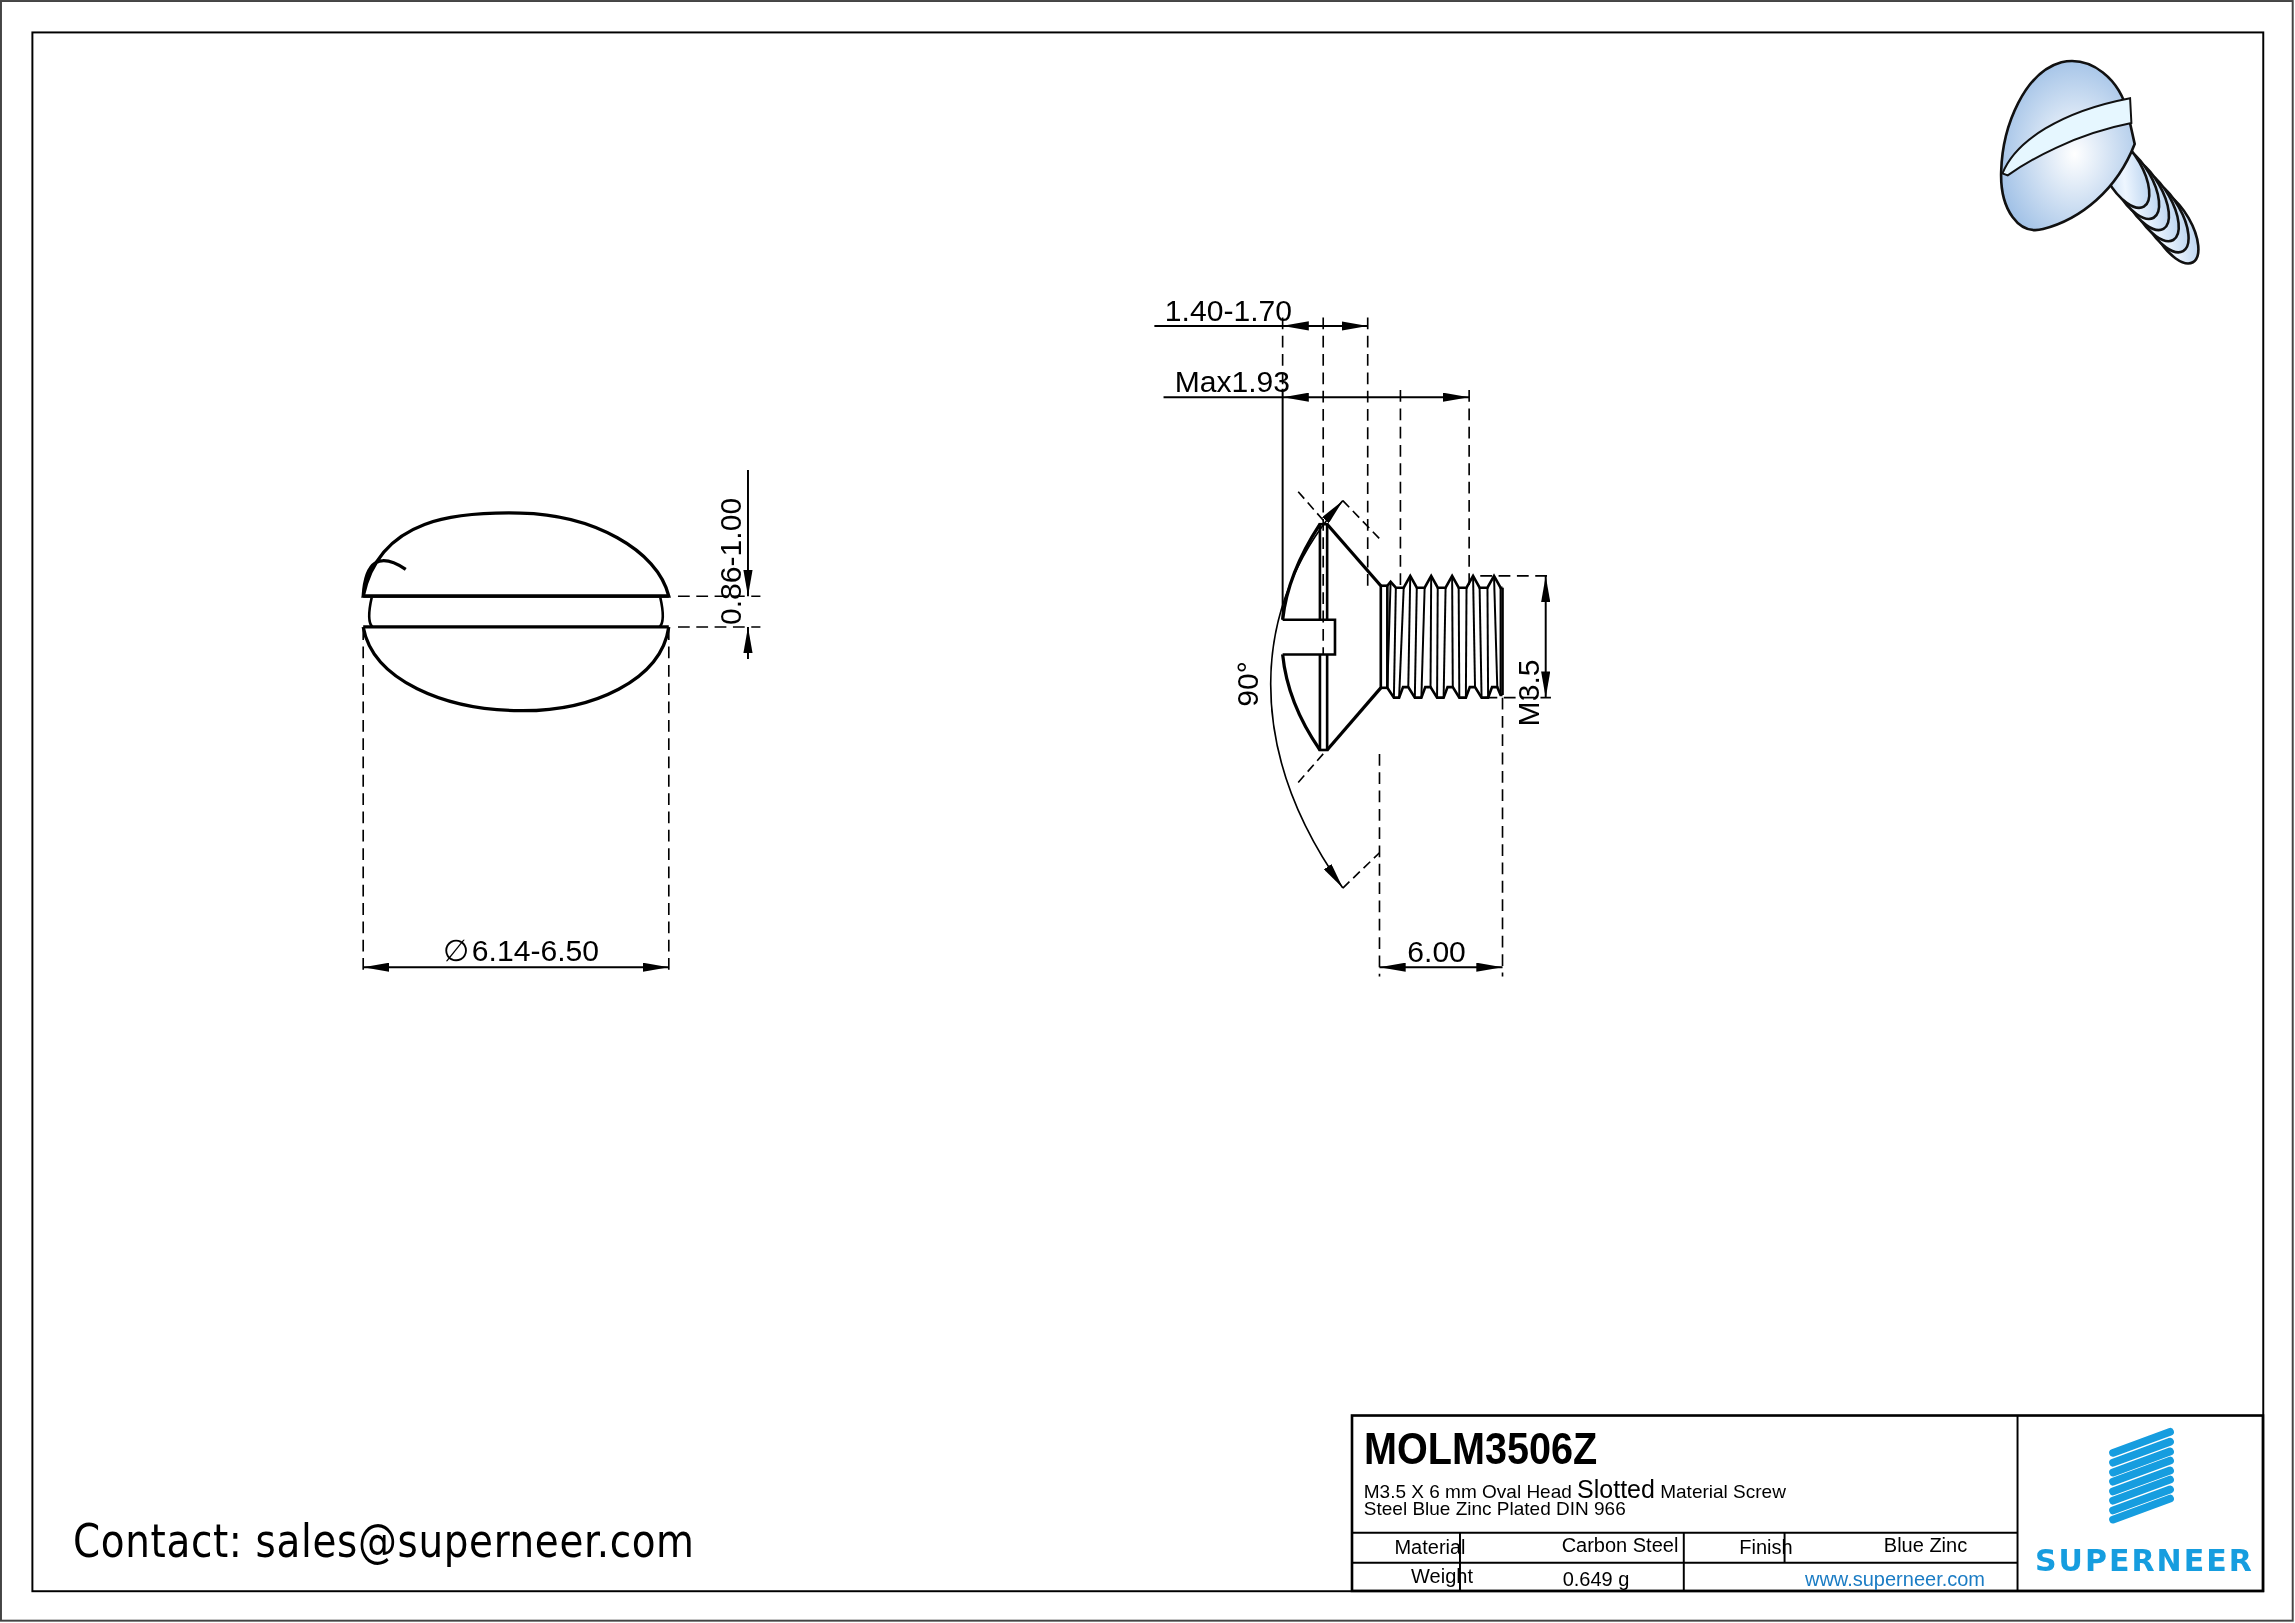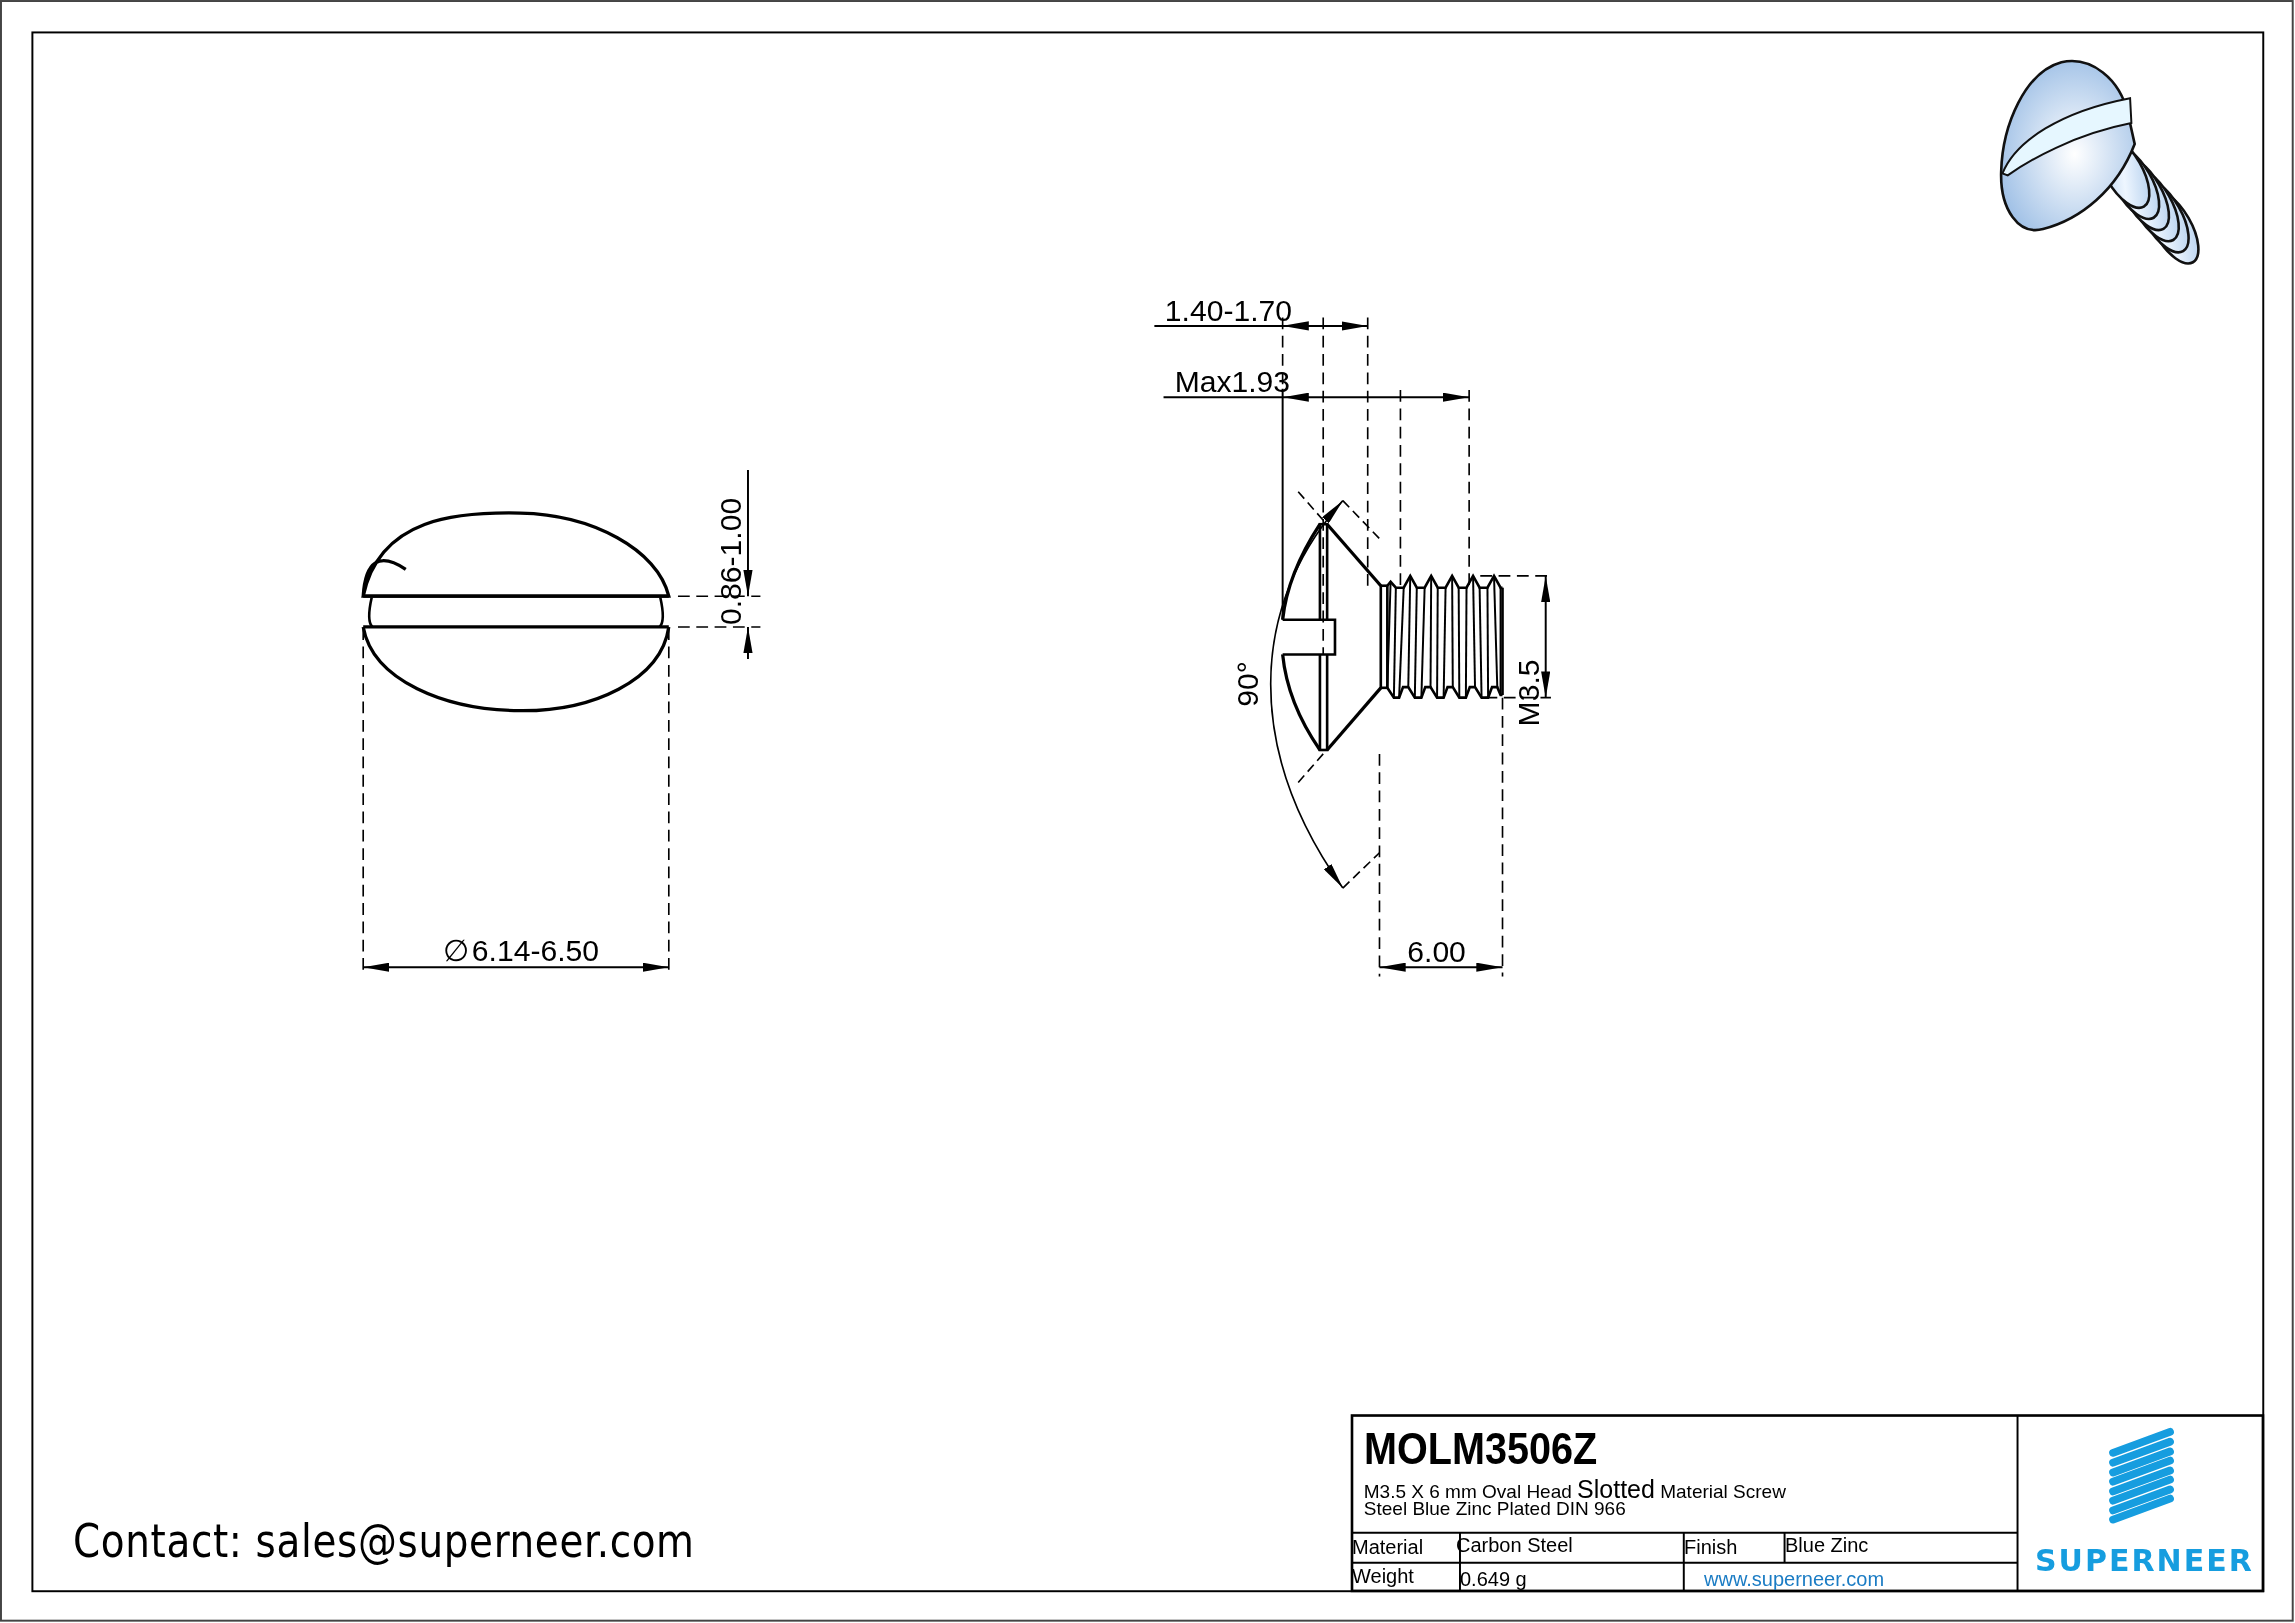--- a/index.html
+++ b/index.html
@@ -6,21 +6,21 @@
   body { width: 2295px; height: 1623px; position: relative; overflow: hidden; font-family: "Liberation Sans", sans-serif; }
   svg.sheet { position: absolute; left: 0; top: 0; }
   .dimtext { font-family: "Liberation Sans", sans-serif; font-size: 46px; fill: #000; }
   .contact { position: absolute; left: 73px; top: 1513px; font-family: "DejaVu Sans", sans-serif; font-size: 47px; color: #000; letter-spacing: 0.7px; font-stretch: condensed; transform: scaleX(0.92); transform-origin: left top; white-space: nowrap; }
   .title-block { position: absolute; left: 1352px; top: 1416px; width: 911px; height: 175px; }
   .tb-code { position: absolute; left: 11.8px; top: 6.5px; font-family: "Liberation Sans", sans-serif; font-weight: bold; font-size: 45px; color: #000; transform: scaleX(0.88); transform-origin: left top; white-space: nowrap; }
   .tb-desc { position: absolute; left: 11.8px; font-family: "Liberation Sans", sans-serif; font-size: 19px; color: #000; white-space: nowrap; }
   .tb-desc.l1 { top: 59px; }
   .tb-desc.l2 { top: 82px; }
   .tb-desc .big { font-size: 25px; }
-  .cell { position: absolute; font-family: "Liberation Sans", sans-serif; font-size: 20px; color: #000; text-align: left; white-space: nowrap; }
+  .cell { position: absolute; font-family: "Liberation Sans", sans-serif; font-size: 20px; color: #000; text-align: center; white-space: nowrap; padding-left: 24px; }
   .cell.link { color: #1b7cc4; }
   .logo-word { position: absolute; font-family: "DejaVu Sans", sans-serif; font-weight: bold; font-size: 30px; color: #169ddf; letter-spacing: 2px; white-space: nowrap; }
 </style>
 </head>
 <body>
 
 <svg class="sheet" width="2295" height="1623" viewBox="0 0 3507 2480" xmlns="http://www.w3.org/2000/svg">
   <defs>
     <marker id="arr" viewBox="0 0 40 14" refX="40" refY="7" markerWidth="40" markerHeight="14" markerUnits="userSpaceOnUse" orient="auto-start-reverse">
       <path d="M0,0 L40,7 L0,14 Z" fill="#000"></path>
@@ -172,21 +172,21 @@
     <line x1="3229" y1="2322" x2="3316" y2="2290"></line>
   </g>
 </svg>
 
 <div class="title-block">
   <div class="tb-code">MOLM3506Z</div>
   <div class="tb-desc l1"><span>M3.5 X 6 mm  Oval Head </span><span class="big">Slotted</span><span> Material Screw</span></div>
   <div class="tb-desc l2">Steel Blue Zinc Plated DIN 966</div>
 
   <div class="cell" style="left:0;top:120px;width:108px;">Material</div>
-  <div class="cell" style="left:104px;top:118px;width:264px;">Carbon Steel</div>
+  <div class="cell" style="left:112px;top:118px;width:264px;">Carbon Steel</div>
   <div class="cell" style="left:332px;top:120px;width:116px;">Finish</div>
   <div class="cell" style="left:433px;top:118px;width:233px;">Blue Zinc</div>
   <div class="cell" style="left:0;top:149px;width:132px;">Weight</div>
   <div class="cell" style="left:108px;top:152px;width:224px;">0.649 g</div>
   <div class="cell link" style="left:332px;top:152px;width:334px;margin-left:20px;">www.superneer.com</div>
 
   <div class="logo-word" style="left:683px;top:127px;">SUPERNEER</div>
 </div>
 
 <div class="contact">Contact: sales@superneer.com</div>

